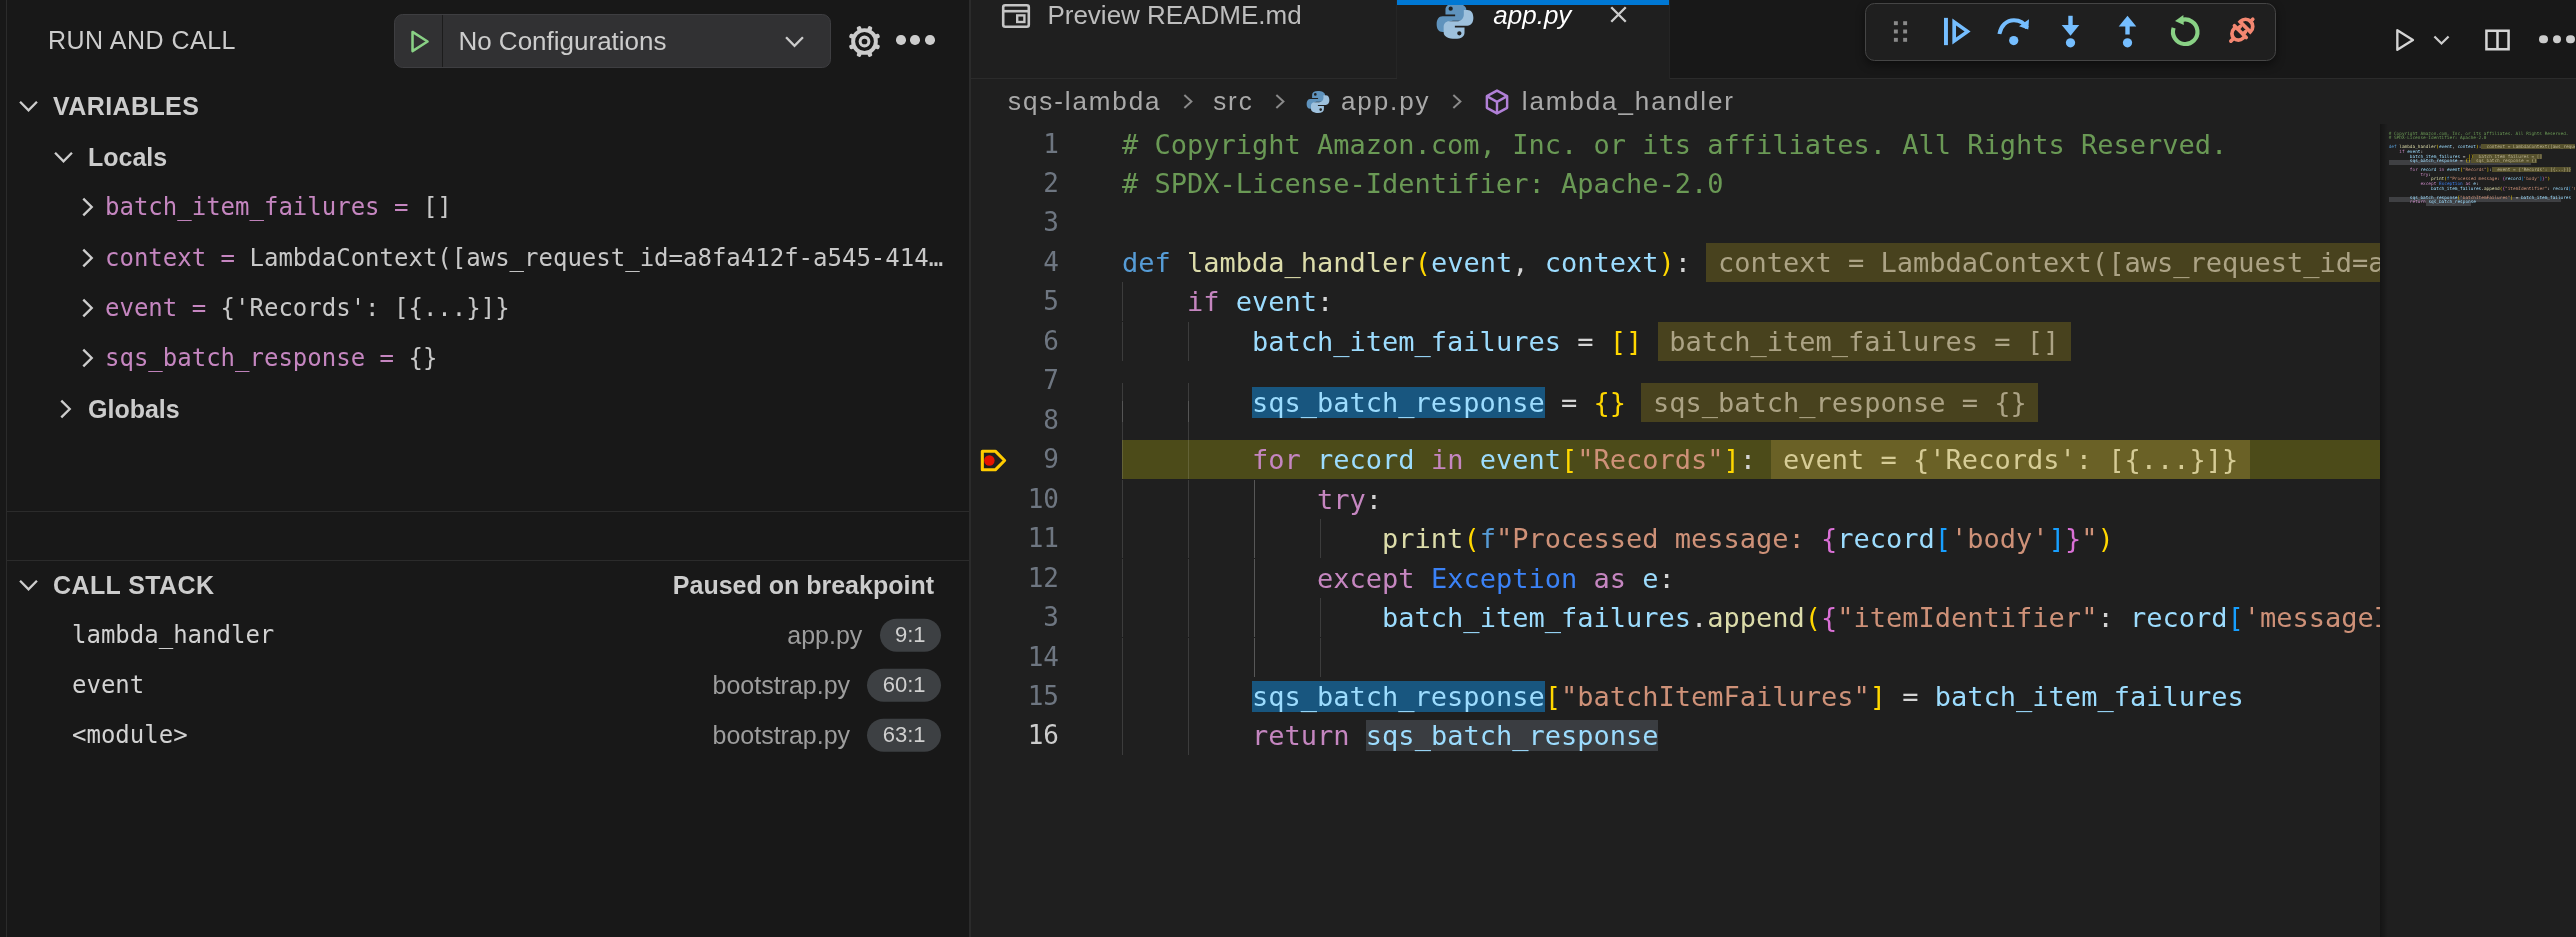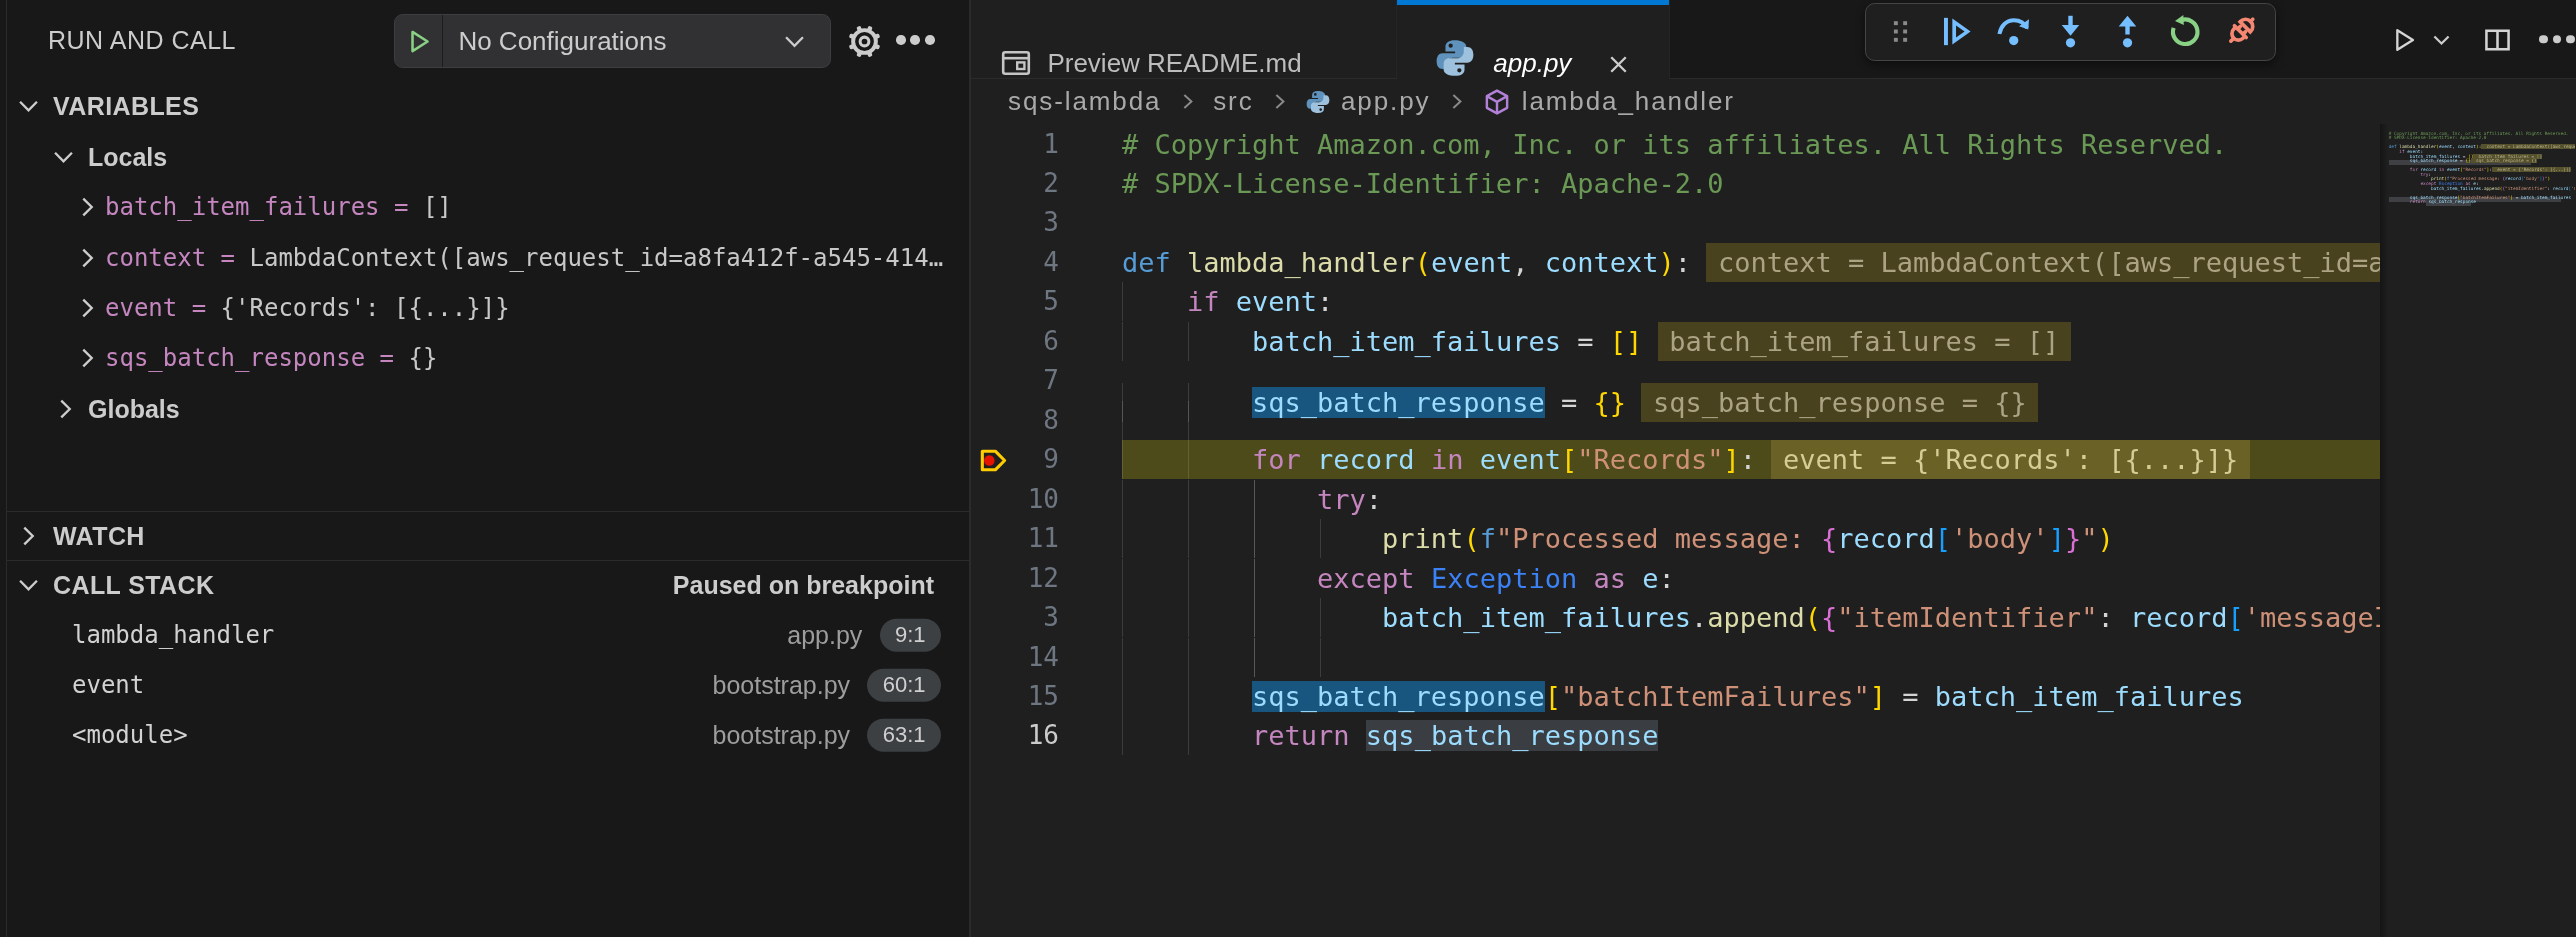--- a/index.html
+++ b/index.html
@@ -48,21 +48,21 @@
   .frame-fn { position:absolute; left:72px; top:50%; transform:translateY(-50%); font-size:24px; color:#d2d2d2; }
   .frame-right { position:absolute; right:28px; top:50%; transform:translateY(-50%);
                  display:flex; align-items:center; gap:17.3px; }
   .frame-file { font-size:25px; color:#9d9d9d; }
   .frame-badge { background:#3d4043; color:#cfcfcf; font-size:22px; border-radius:962px;
                  padding:4.8px 15.4px 5.8px; line-height:1; }
 
   
   #editor { left:971px; top:0; width:1605px; height:938px; background:#1f1f1f; }
   #tabbar { position:absolute; left:0; top:0; width:1605px; height:79px; background:#181818; }
-  .tab { position:absolute; top:0; height:79px; display:flex; align-items:flex-end; }
+  .tab { position:absolute; top:0; height:79px; display:flex; align-items:flex-start; }
   .tab .tab-label { font-size:26px; }
   .tab-sep { position:absolute; top:0; width:1px; height:79px; background:#252525; }
   #tab-active-topline { position:absolute; top:0; height:4.8px; background:#0078d4; }
   .tabbar-bottom { position:absolute; top:78px; height:1px; background:#2b2b2b; }
 
   #editor-actions { position:absolute; top:0; height:79px; right:0; }
   #editor-actions .act { position:absolute; top:50%; transform:translateY(-50%); }
 
   #dbg-toolbar { position:absolute; left:894px; top:2.9px; width:411px; height:58px; background:#1f1f1f;
                  border:1px solid #454545; border-radius:9.6px; box-shadow:0 3.9px 9.6px rgba(0,0,0,.45);
@@ -203,28 +203,20 @@
           <span class="chev icon" style="left:40px">
             <svg width="25" height="25" viewBox="0 0 16 16">
               <path d="M5.3 2.6 L10.7 8 L5.3 13.4" fill="none" stroke="#cccccc" stroke-width="1.5"></path>
             </svg>
           </span>
           <span class="scope">Globals</span>
         </div>
       </div>
 
     <div class="hborder" style="top:511px;"></div>
-    <div class="sect-head" style="top:512px;">
-      <span class="chev icon">
-          <svg width="25" height="25" viewBox="0 0 16 16">
-            <path d="M5.3 2.6 L10.7 8 L5.3 13.4" fill="none" stroke="#cccccc" stroke-width="1.5"></path>
-          </svg>
-        </span>
-      <span class="lbl">WATCH</span>
-    </div>
     <div class="hborder" style="top:560px;"></div>
     <div class="sect-head" style="top:561px;">
       <span class="chev icon">
           <svg width="25" height="25" viewBox="0 0 16 16">
             <path d="M2.6 5.3 L8 10.7 L13.4 5.3" fill="none" stroke="#cccccc" stroke-width="1.5"></path>
           </svg>
         </span>
       <span class="lbl">CALL STACK</span>
       <span id="paused-status">Paused on breakpoint</span>
     </div>

